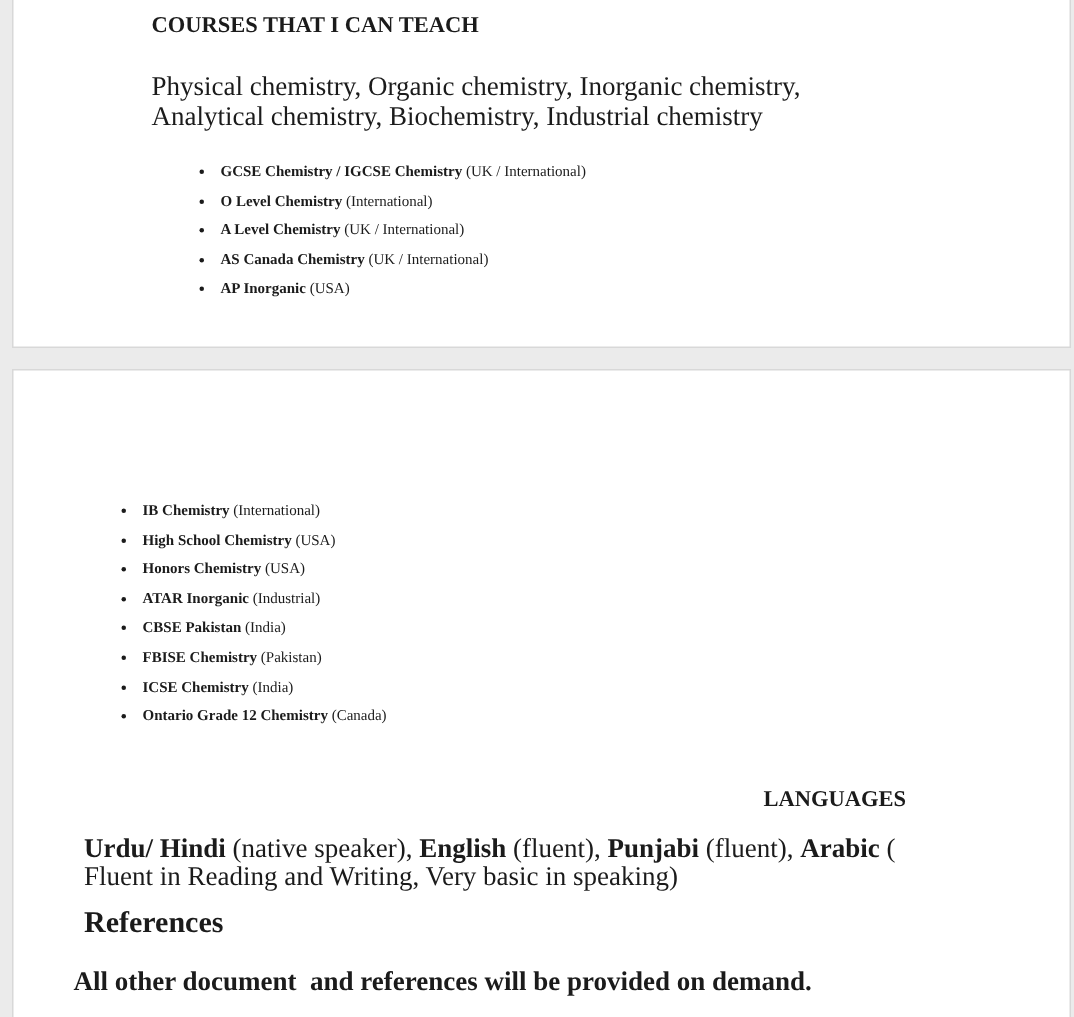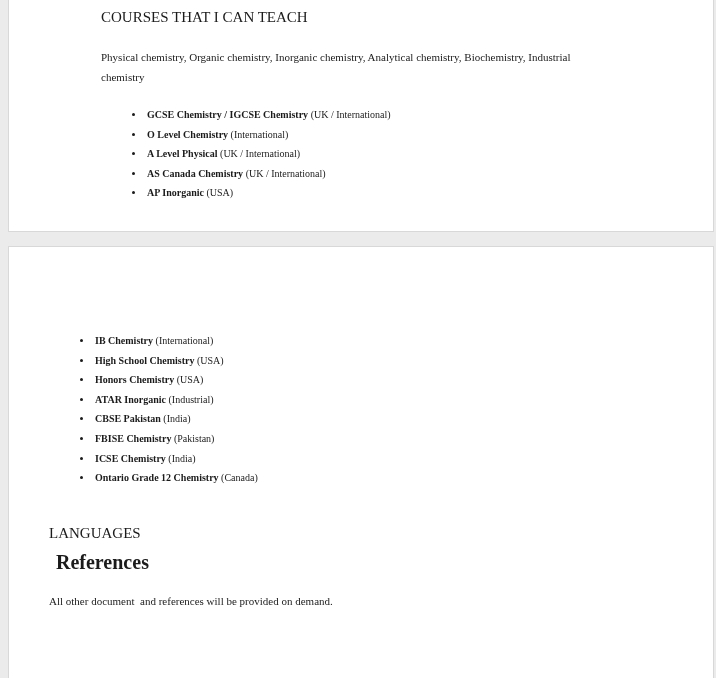--- a/index.html
+++ b/index.html
@@ -21,64 +21,65 @@
   .page-1 { top: -6px; height: 238px; }
   .page-2 { top: 246px; height: 446px; }
   .content {
     padding-left: 92px;
     padding-right: 109px; 
   }
   .page-1 .content { padding-top: 13px; }
   .page-2 .content { padding-top: 84px; padding-left: 40px; }
 
   .doc-heading {
-    font-weight: normal;
+    font-weight: bold;
     font-size: 15px;
     line-height: 18px;
   }
   .para {
-    font-size: 11px;
+    font-size: 18px;
     line-height: 19.5px;
   }
   .intro-para { margin-top: 22px; }
   .course-list {
     margin: 18px 0 0 0;
     padding-left: 44px;
     font-size: 10px;
     line-height: 19.6px;
     list-style: disc outside;
   }
   .course-list li { padding-left: 2px; }
   .course-list .course-name, .bold { font-weight: bold; }
 
-  .languages-heading { margin-top: 36px; }
+  .languages-heading { margin-top: 36px; text-align: right; }
   .languages-para { margin-top: 14px; margin-left: 7px; }
   .references-heading {
     font-weight: bold;
     font-size: 20px;
     line-height: 23px;
     margin-top: 9px;
     margin-left: 7px;
   }
   .references-para {
     margin-top: 18px;
     white-space: pre-wrap; 
+    font-weight: bold;
   }
 </style>
 </head>
 <body>
 
 <div class="page page-1">
   <div class="content">
     <div class="doc-heading">COURSES THAT I CAN TEACH</div>
     <p class="para intro-para">Physical chemistry, Organic chemistry, Inorganic chemistry, Analytical chemistry, Biochemistry, Industrial chemistry</p>
     <ul class="course-list">
       <li><span class="course-name">GCSE Chemistry / IGCSE Chemistry</span><span> (UK / International)</span></li>
       <li><span class="course-name">O Level Chemistry</span><span> (International)</span></li>
-      <li><span class="course-name">A Level Physical</span><span> (UK / International)</span></li>
+      <li><span class="course-name">A Level Chemistry</span><span> (UK / International)</span></li>
       <li><span class="course-name">AS Canada Chemistry</span><span> (UK / International)</span></li>
       <li><span class="course-name">AP Inorganic</span><span> (USA)</span></li>
     </ul>
   </div>
 </div>
 
 <div class="page page-2">
   <div class="content">
     <ul class="course-list" style="margin-top:0;">
       <li><span class="course-name">IB Chemistry</span><span> (International)</span></li>
@@ -86,18 +87,19 @@
       <li><span class="course-name">Honors Chemistry</span><span> (USA)</span></li>
       <li><span class="course-name">ATAR Inorganic</span><span> (Industrial)</span></li>
       <li><span class="course-name">CBSE Pakistan</span><span> (India)</span></li>
       <li><span class="course-name">FBISE Chemistry</span><span> (Pakistan)</span></li>
       <li><span class="course-name">ICSE Chemistry</span><span> (India)</span></li>
       <li><span class="course-name">Ontario Grade 12 Chemistry</span><span> (Canada)</span></li>
     </ul>
 
     <div class="doc-heading languages-heading">LANGUAGES</div>
 
+    <p class="para languages-para"><span class="bold">Urdu/ Hindi</span><span> (native speaker), </span><span class="bold">English</span><span> (fluent), </span><span class="bold">Punjabi</span><span> (fluent), </span><span class="bold">Arabic</span><span> ( Fluent in Reading and Writing, Very basic in speaking)</span></p>
 
     <div class="references-heading">References</div>
 
     <p class="para references-para">All other document  and references will be provided on demand.</p>
   </div>
 </div>
 
 </body></html>

